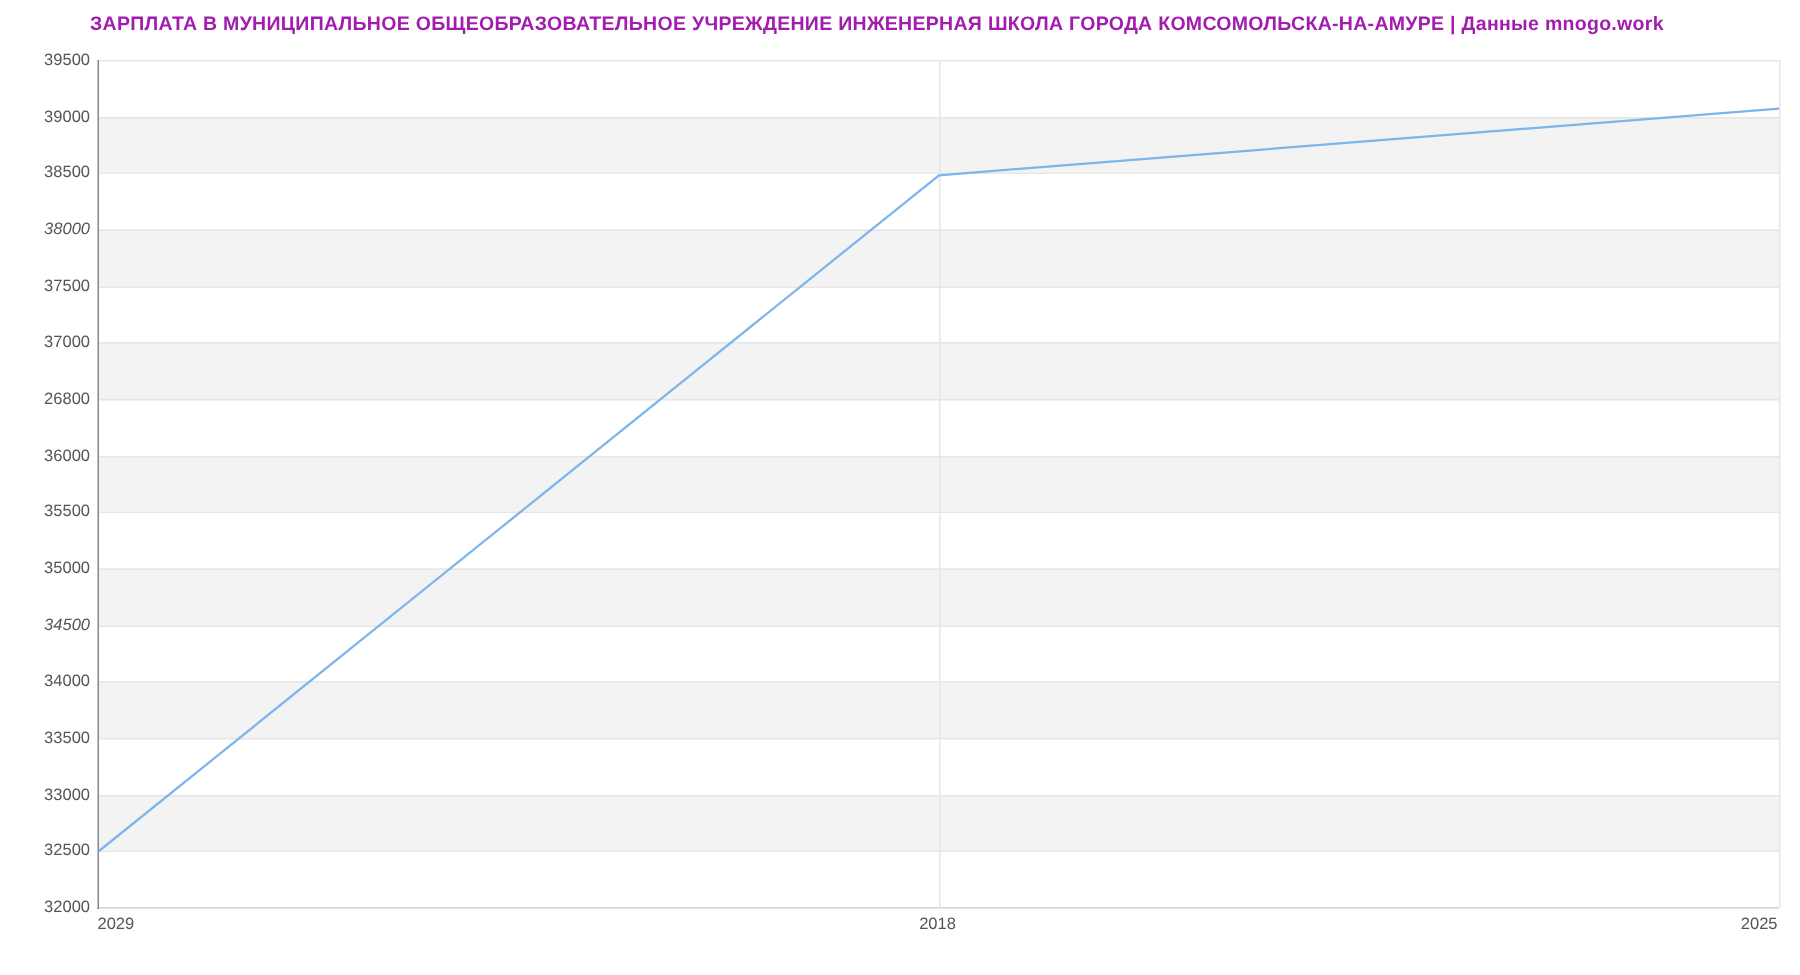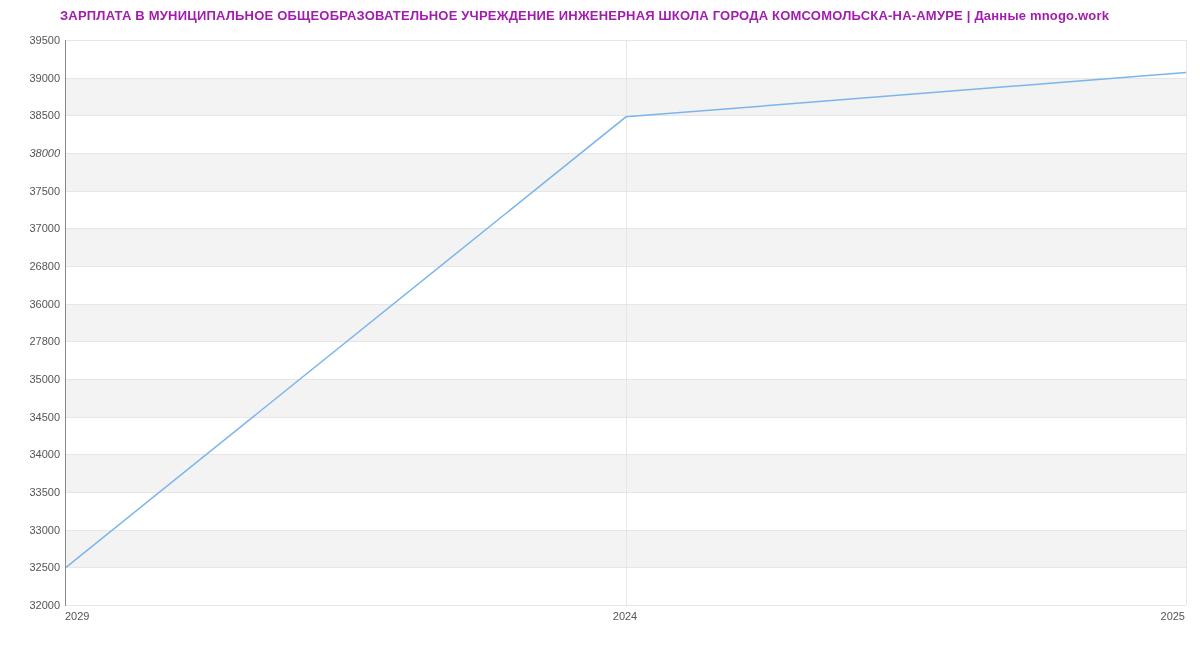--- a/index.html
+++ b/index.html
@@ -121,27 +121,27 @@
       <div class="grid-line-v" style="left: 1120px;"></div>
       <svg class="line-layer" id="line-layer" viewBox="0 0 1120 565" preserveAspectRatio="none">
         <path d="M0,527.3333333333334 L560,76.84000000000003 L1120,32.39333333333332" class="series-line" stroke="#7cb5ec"></path>
       </svg>
   </div>
 <div class="y-tick-label" style="top: 605px;">32000</div>
     <div class="y-tick-label" style="top: 567.333px; text-align: right;">32500</div>
     <div class="y-tick-label" style="top: 529.667px;">33000</div>
     <div class="y-tick-label" style="top: 492px;">33500</div>
     <div class="y-tick-label" style="top: 454.333px;">34000</div>
-    <div class="y-tick-label" style="top: 416.667px;">34500</div>
+    <div class="y-tick-label" style="top: 416.667px; font-style: italic;">34500</div>
     <div class="y-tick-label" style="top: 379px;">35000</div>
-    <div class="y-tick-label" style="top: 341.333px;">27800</div>
+    <div class="y-tick-label" style="top: 341.333px;">35500</div>
     <div class="y-tick-label" style="top: 303.667px;">36000</div>
     <div class="y-tick-label" style="top: 266px;">26800</div>
     <div class="y-tick-label" style="top: 228.333px;">37000</div>
     <div class="y-tick-label" style="top: 190.667px;">37500</div>
     <div class="y-tick-label" style="top: 153px; font-style: italic;">38000</div>
     <div class="y-tick-label" style="top: 115.333px;">38500</div>
     <div class="y-tick-label" style="top: 77.6667px;">39000</div>
     <div class="y-tick-label" style="top: 40px;">39500</div>
     <div class="x-tick-label" style="left: 65px; transform: translateX(0px);">2029</div>
-    <div class="x-tick-label" style="left: 625px;">2024</div>
+    <div class="x-tick-label" style="left: 625px;">2018</div>
     <div class="x-tick-label" style="left: 1185px; transform: translateX(-100%);">2025</div>
   </div>
 
 </body></html>

